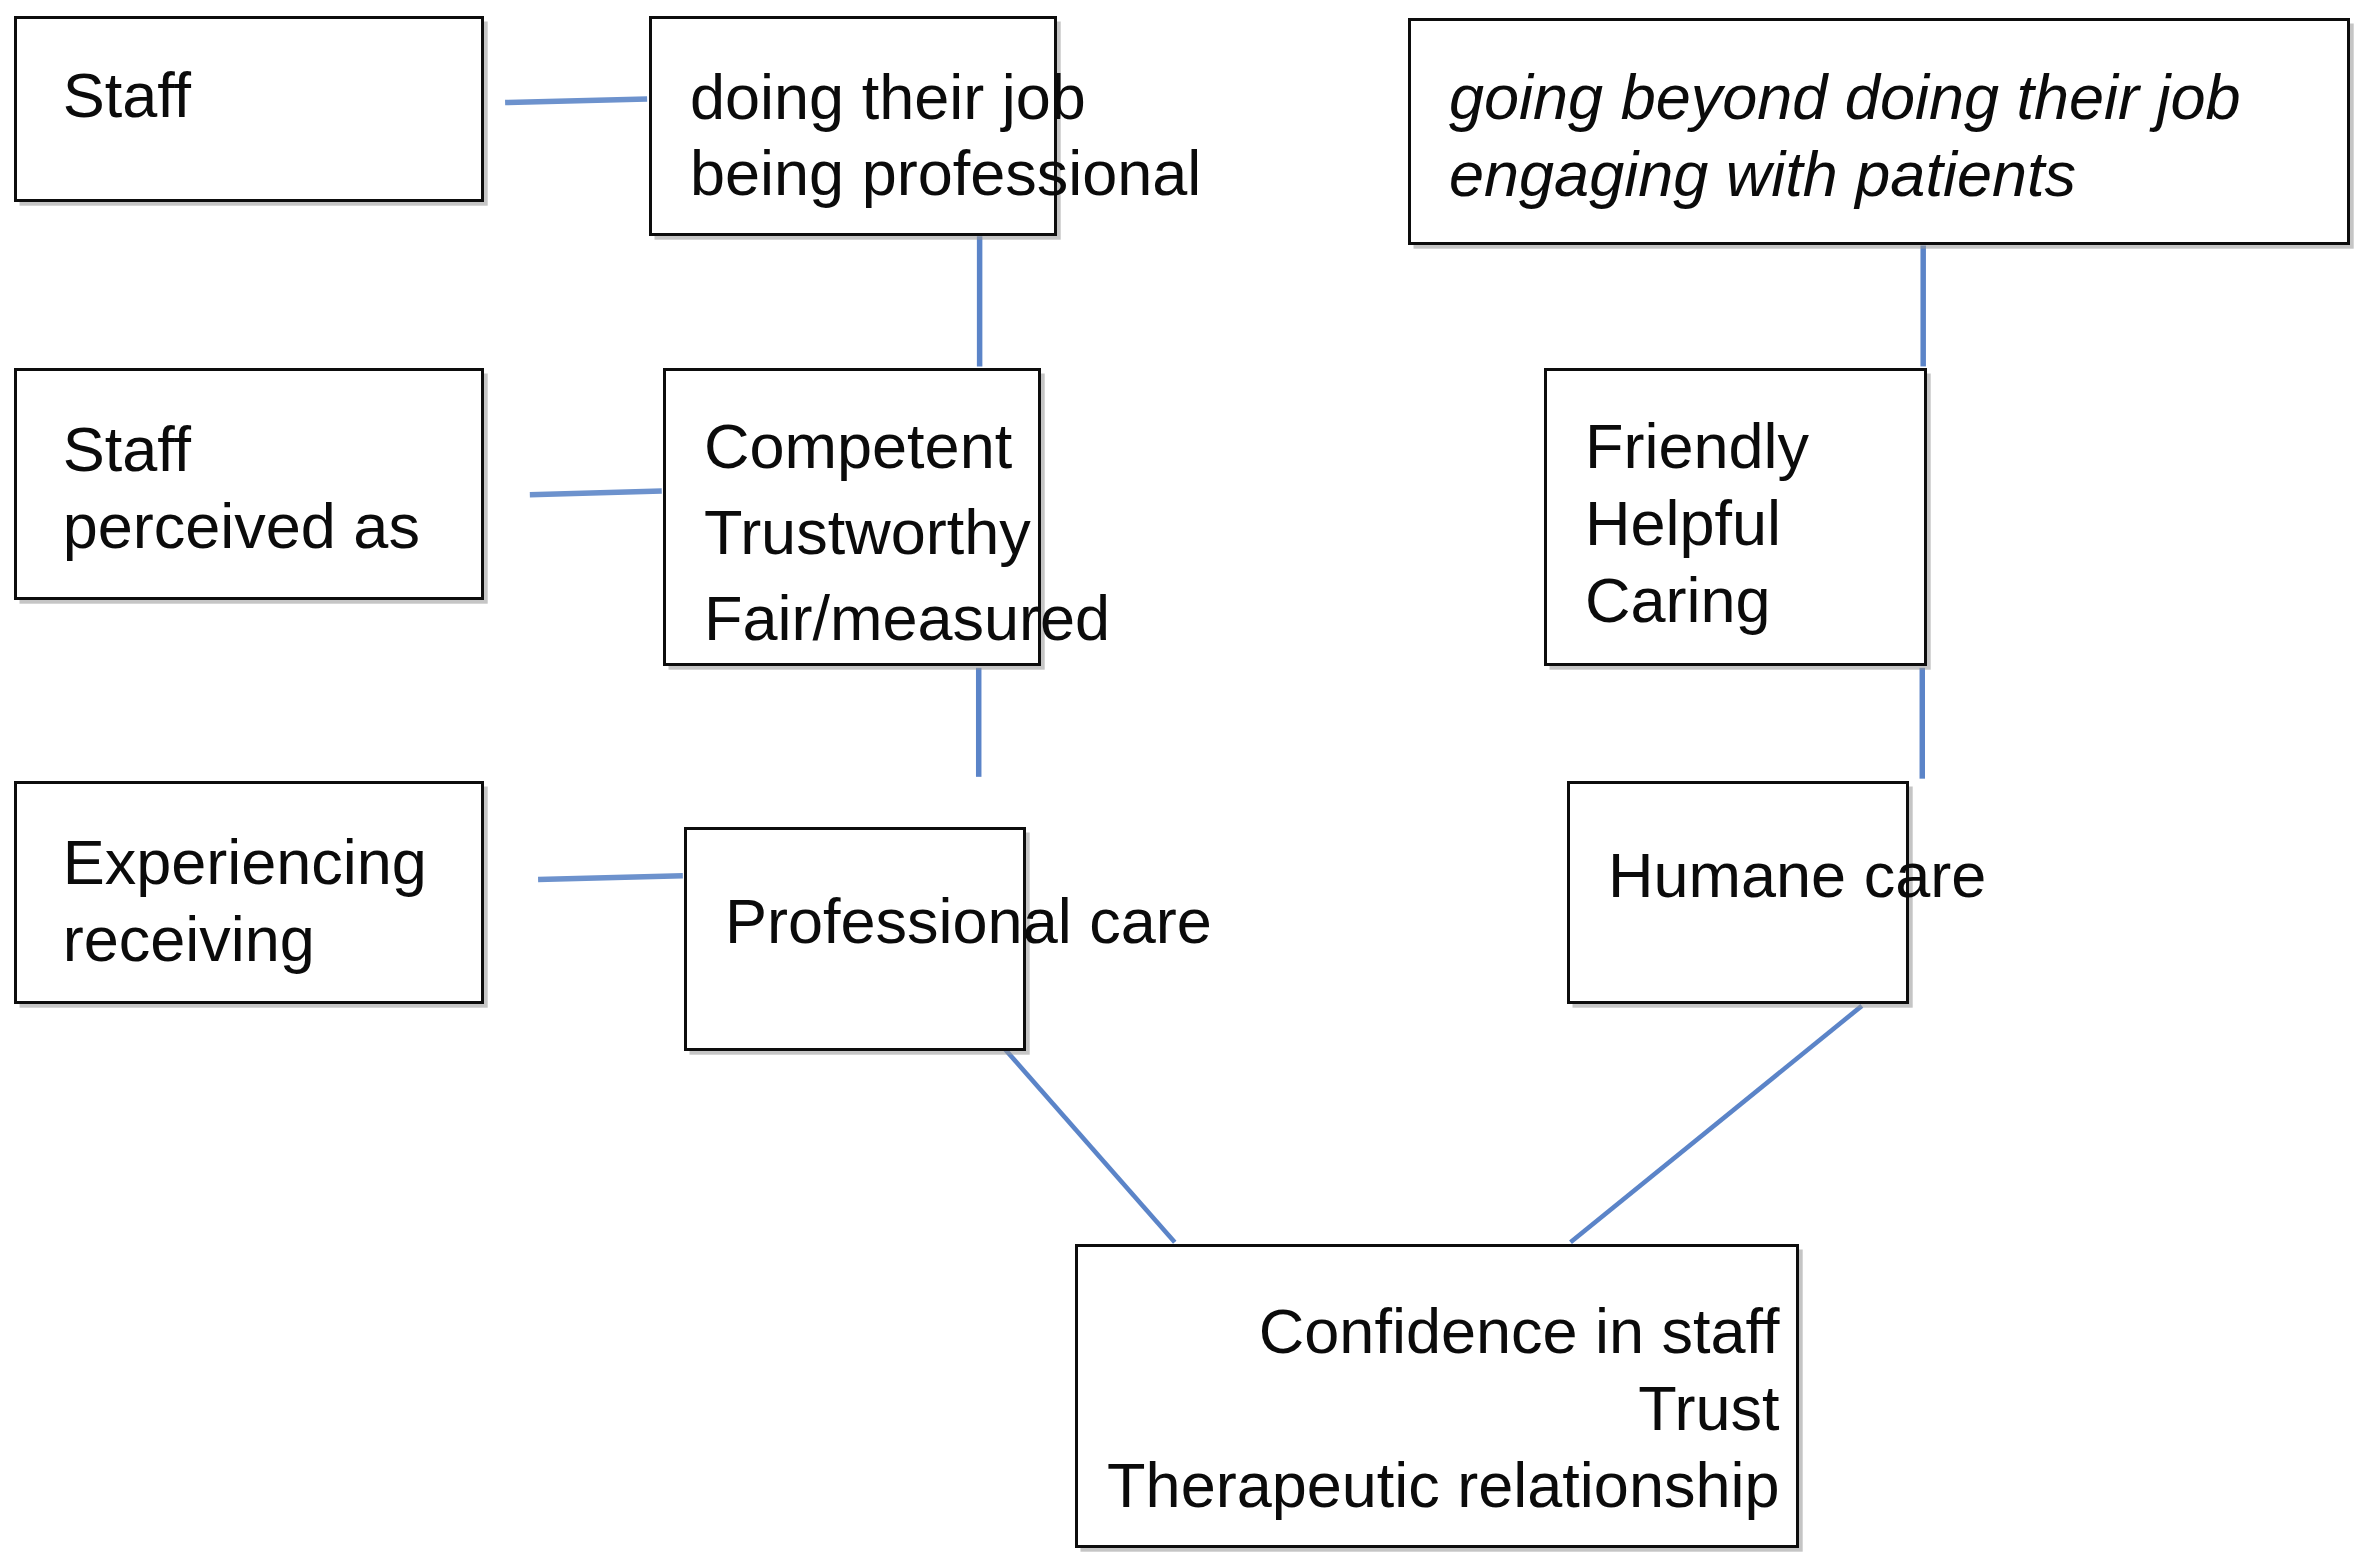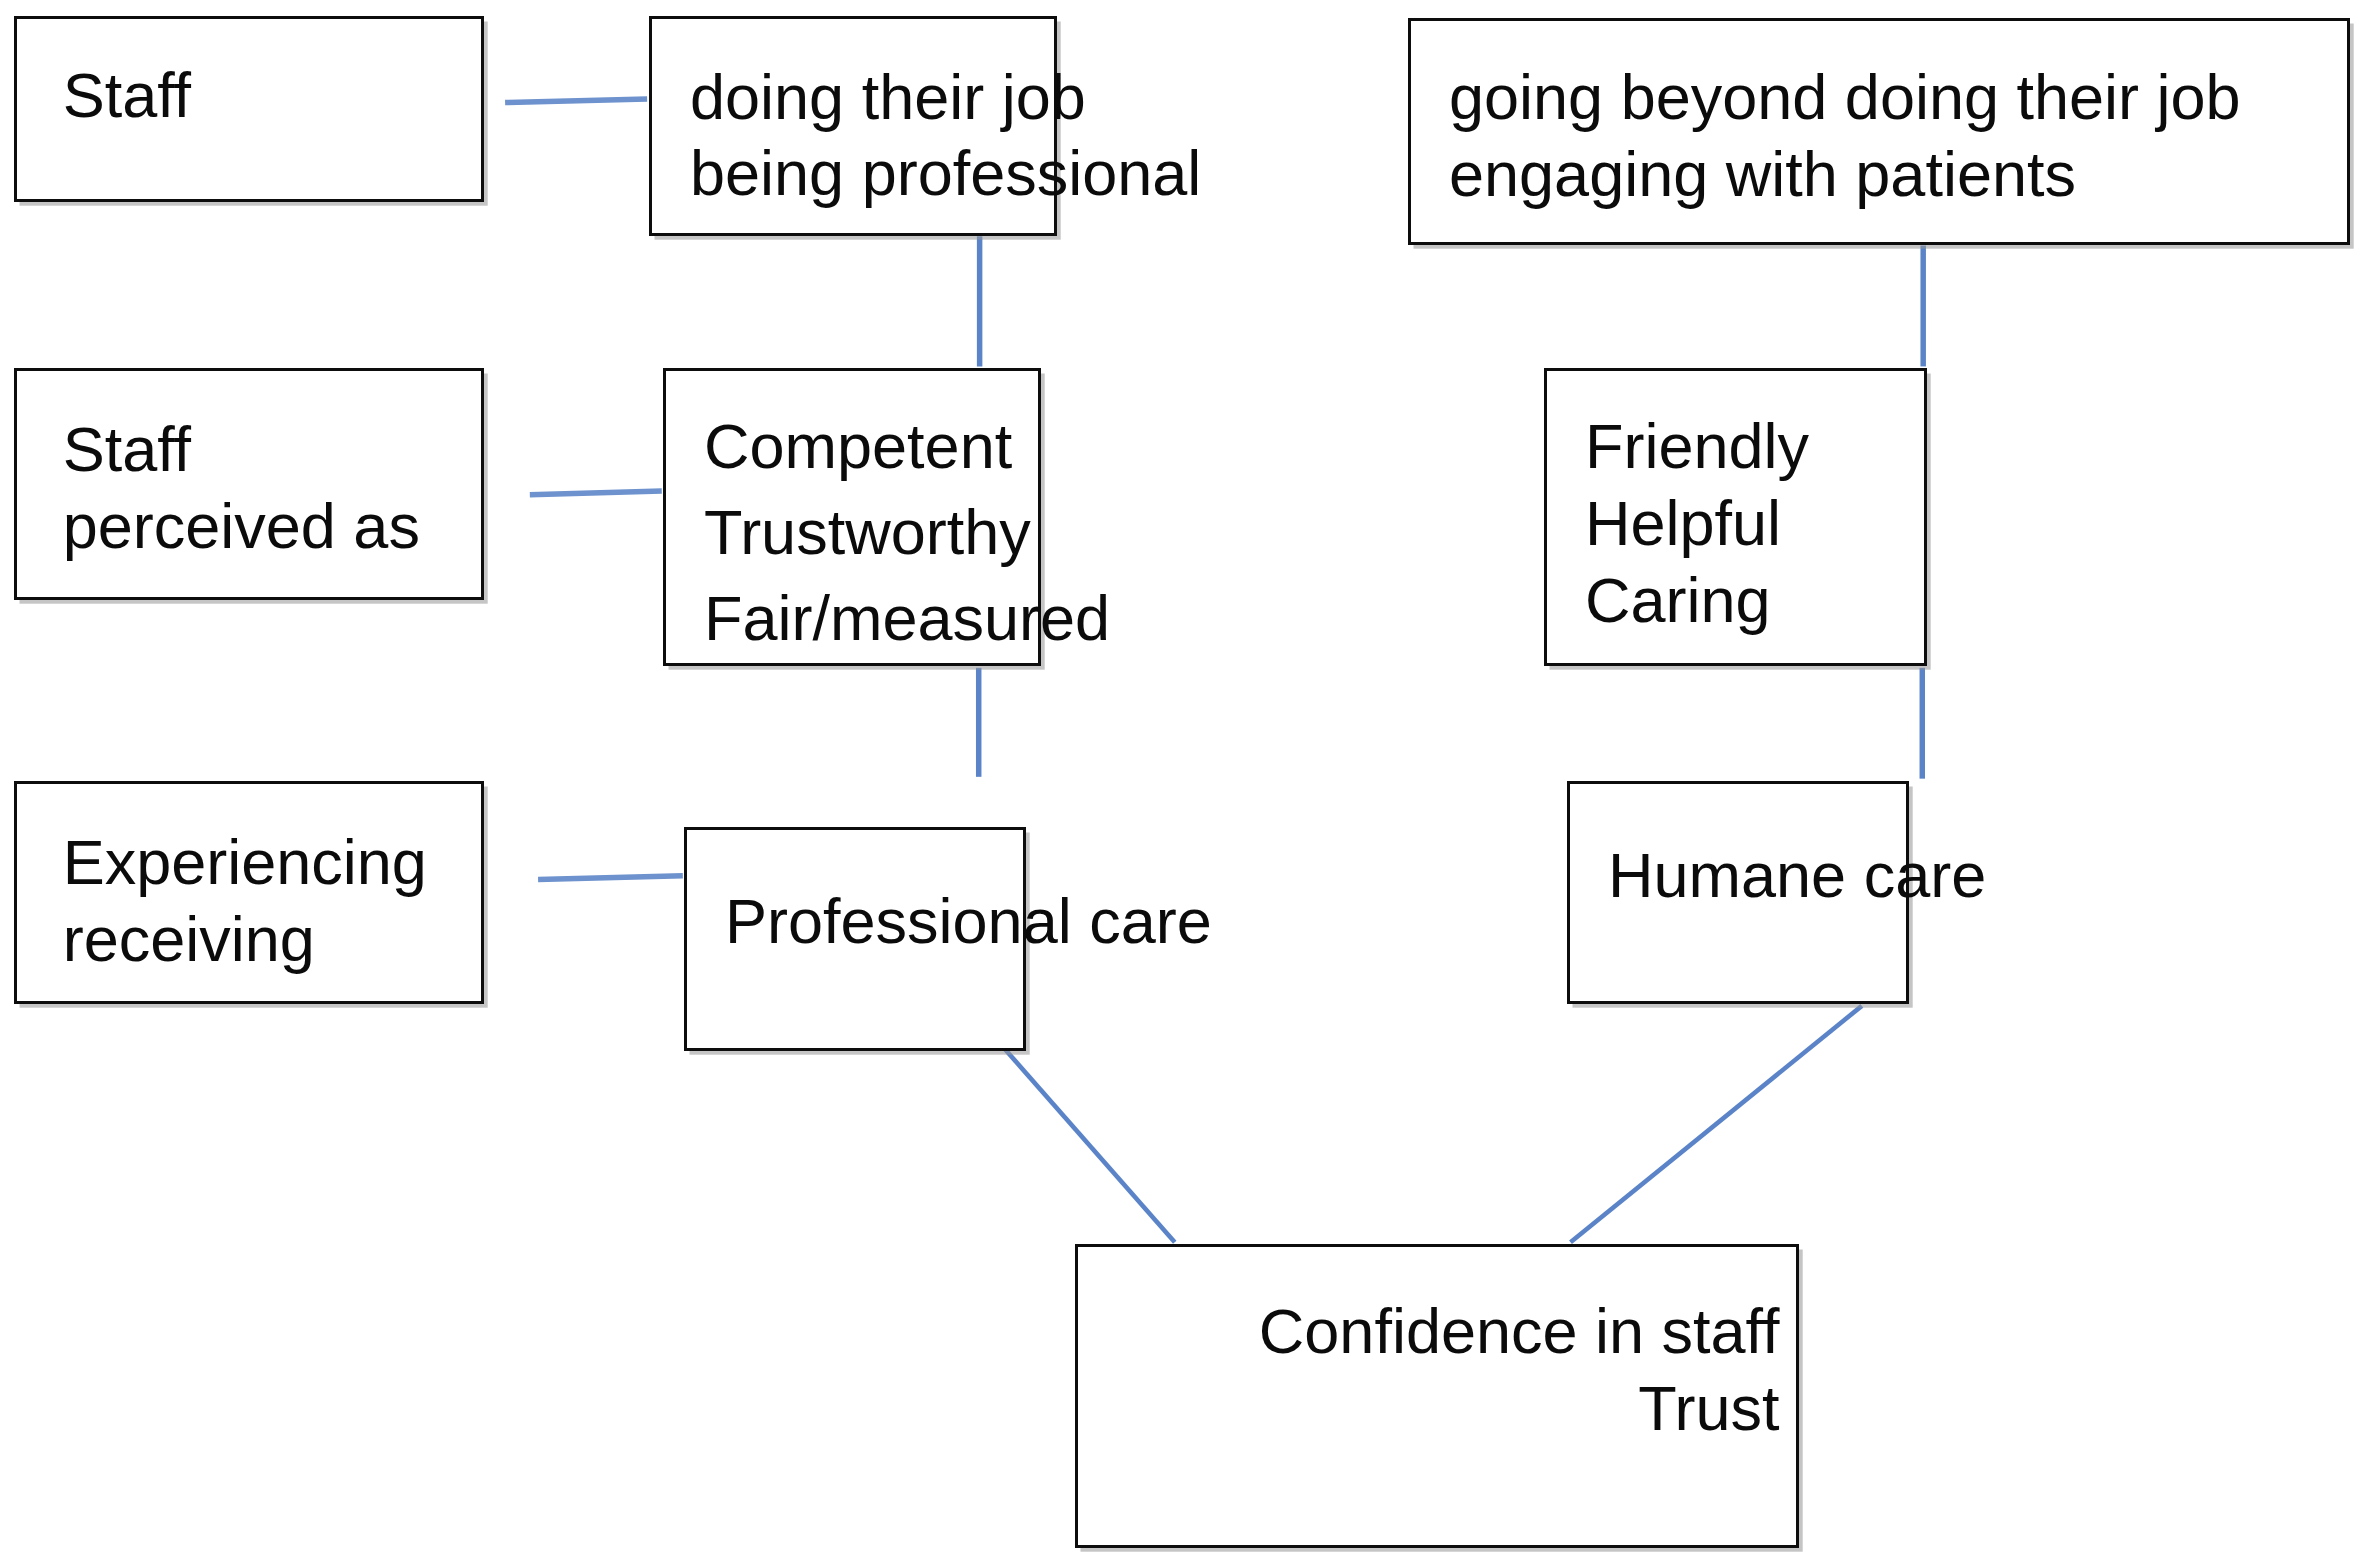--- a/index.html
+++ b/index.html
@@ -57,21 +57,21 @@
   #node-competent          { left:663px;  top:368px;  width:378px;  height:298px; }
   #node-friendly           { left:1544px; top:368px;  width:383px;  height:298px; }
 
   #node-experiencing       { left:13.7px;   top:781px;  width:470px;  height:223px; }
   #node-professional-care  { left:684px;  top:779px;  width:342px;  height:224px;margin-top:48px; }
   #node-humane-care        { left:1567px; top:781px;  width:342px;  height:223px; }
 
   #node-confidence         { left:1075px; top:1244px; width:724px;  height:304px; }
 
   #node-doing-job  { justify-content: flex-start; padding-top: 40px; }
-  #node-going-beyond { justify-content: flex-start; padding-top: 38px; }
+  #node-going-beyond { justify-content: flex-start; padding-top: 38px; font-style: italic; }
   #node-staff { justify-content: flex-start; padding-top: 38px; }
   #node-staff-perceived { justify-content: flex-start; padding-top: 40px; }
   #node-experiencing { justify-content: flex-start; padding-top: 40px; }
   #node-competent { justify-content: flex-start; padding-top: 37px; gap: 9px; }
   #node-friendly { justify-content: flex-start; padding-top: 37px; }
   #node-professional-care { justify-content: flex-start; padding-top: 53px; }
   #node-humane-care { justify-content: flex-start; padding-top: 53px; }
   #node-confidence { justify-content: flex-start; padding-top: 46px; }
 </style>
 </head>
@@ -134,16 +134,17 @@
     <span class="line">Professional care</span>
   </div>
 
   <div class="node pad-left-sm" id="node-humane-care">
     <span class="line">Humane care</span>
   </div>
 
   <div class="node center" id="node-confidence">
     <span class="line">Confidence in staff</span>
     <span class="line">Trust</span>
+    <span class="line">Therapeutic relationship</span>
   </div>
 
 </div>
 
 
 </body></html>

